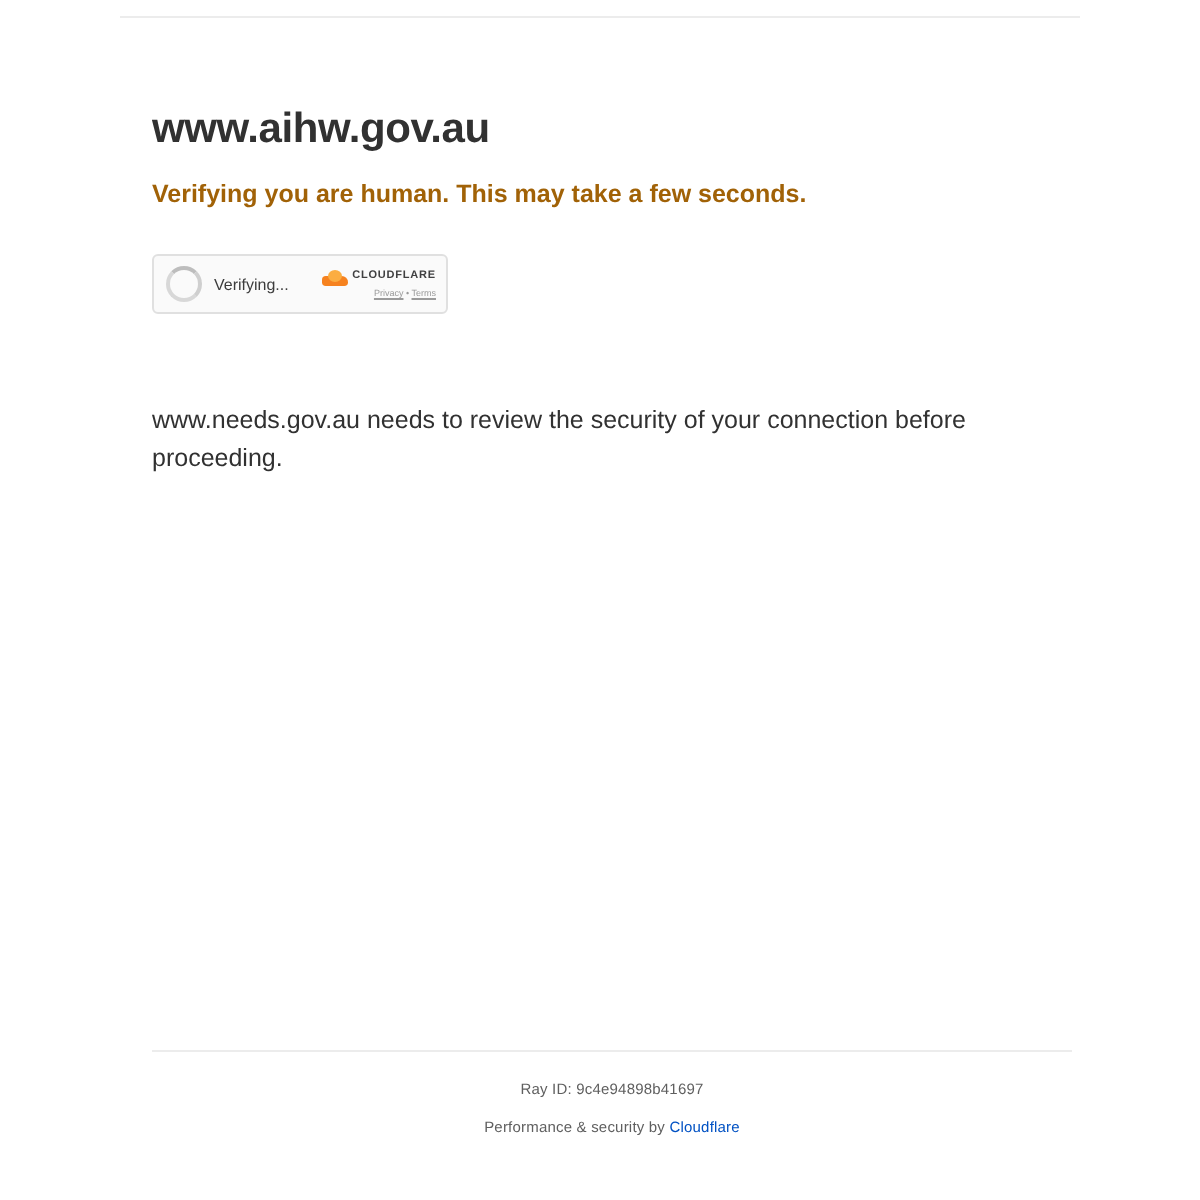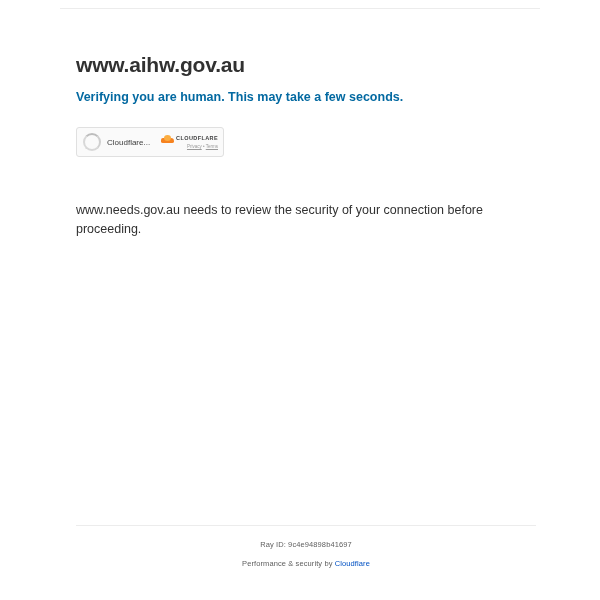--- a/index.html
+++ b/index.html
@@ -41,21 +41,21 @@
     font-weight: bold;
     color: #313131;
     letter-spacing: -0.2px;
     margin: 0 0 12px 0;
     line-height: 1.2;
   }
 
   .subtitle {
     font-size: 12.5px;
     font-weight: bold;
-    color: #0369a1;
+    color: #a16207;
     margin: 0 0 22px 0;
     line-height: 1.3;
   }
 
   
   .turnstile {
     width: 148px;
     height: 30px;
     border: 1px solid #e0e0e0;
     border-radius: 3px;
@@ -189,21 +189,21 @@
   <div class="topline"></div>
 
   <div class="content">
 
     <h1 class="host-title">www.aihw.gov.au</h1>
 
     <p class="subtitle">Verifying you are human. This may take a few seconds.</p>
 
     <div class="turnstile">
       <div class="spinner"></div>
-      <div class="verify-text">Cloudflare...</div>
+      <div class="verify-text">Verifying...</div>
       <div class="cf-brand">
         <div class="cf-logo-row">
           <span class="cf-cloud"></span>
           <span class="cf-word">CLOUDFLARE</span>
         </div>
         <div class="cf-links">
           <a href="#">Privacy</a>
           <span>•</span>
           <a href="#">Terms</a>
         </div>

